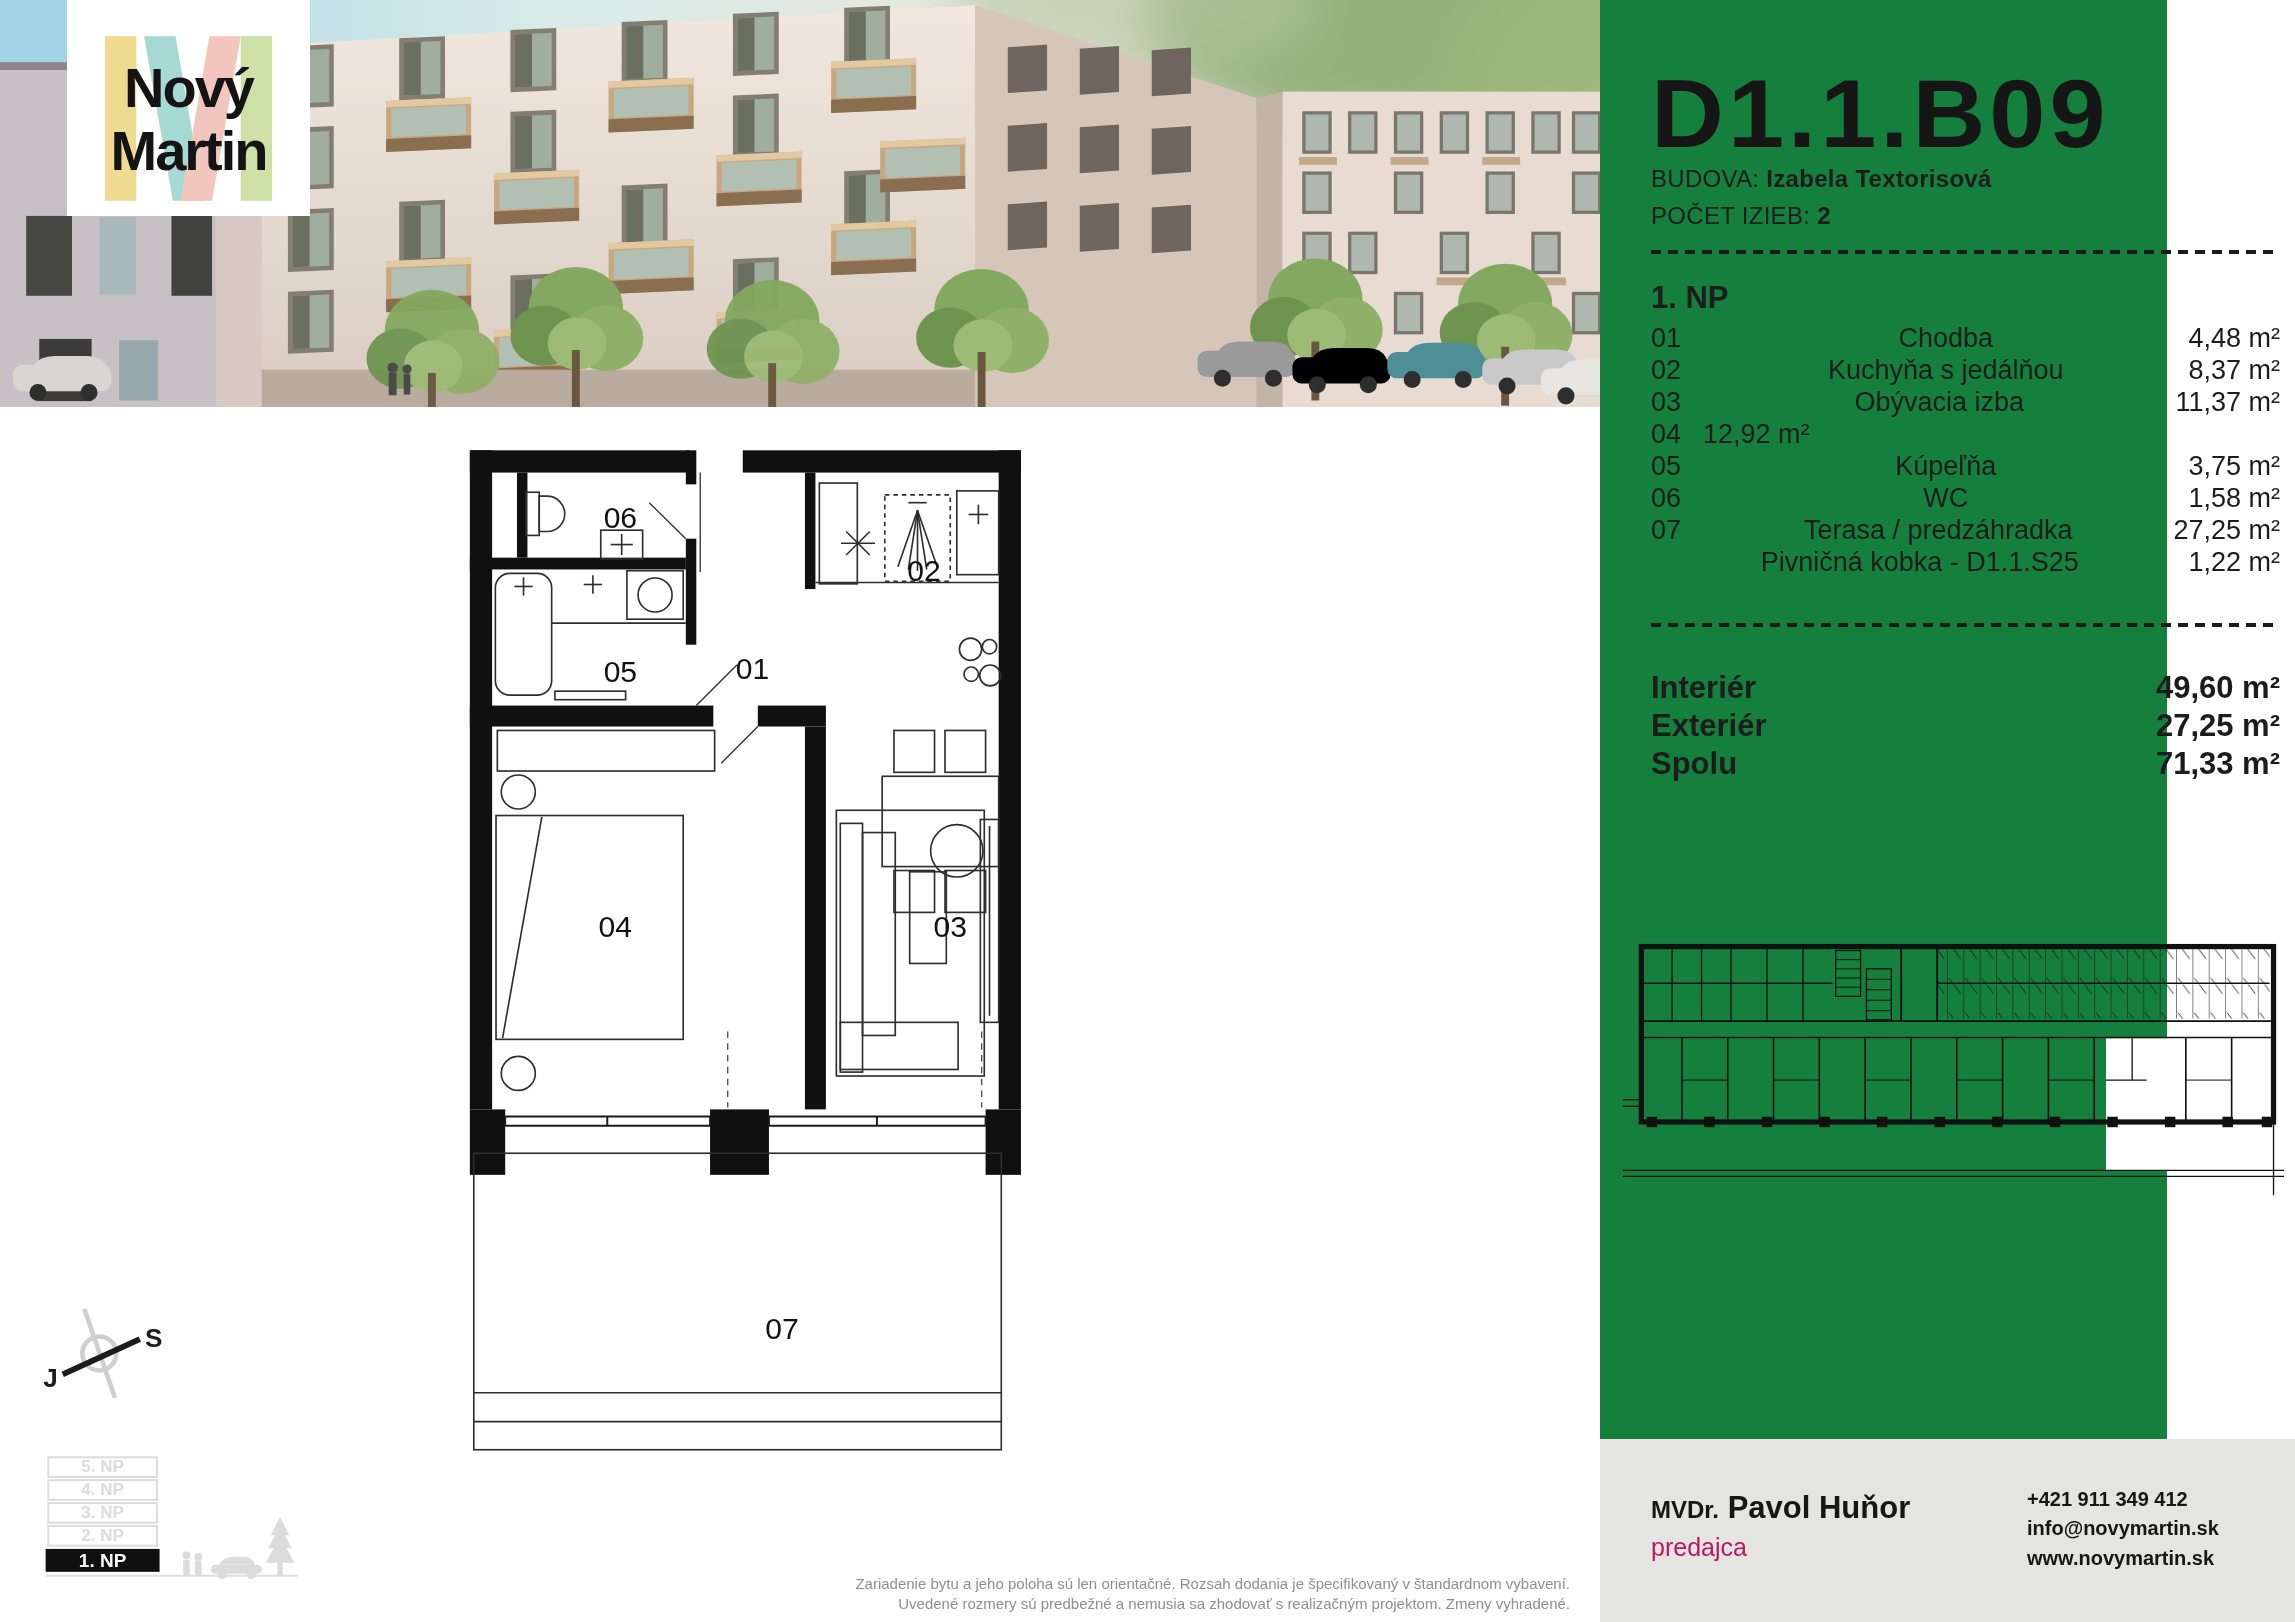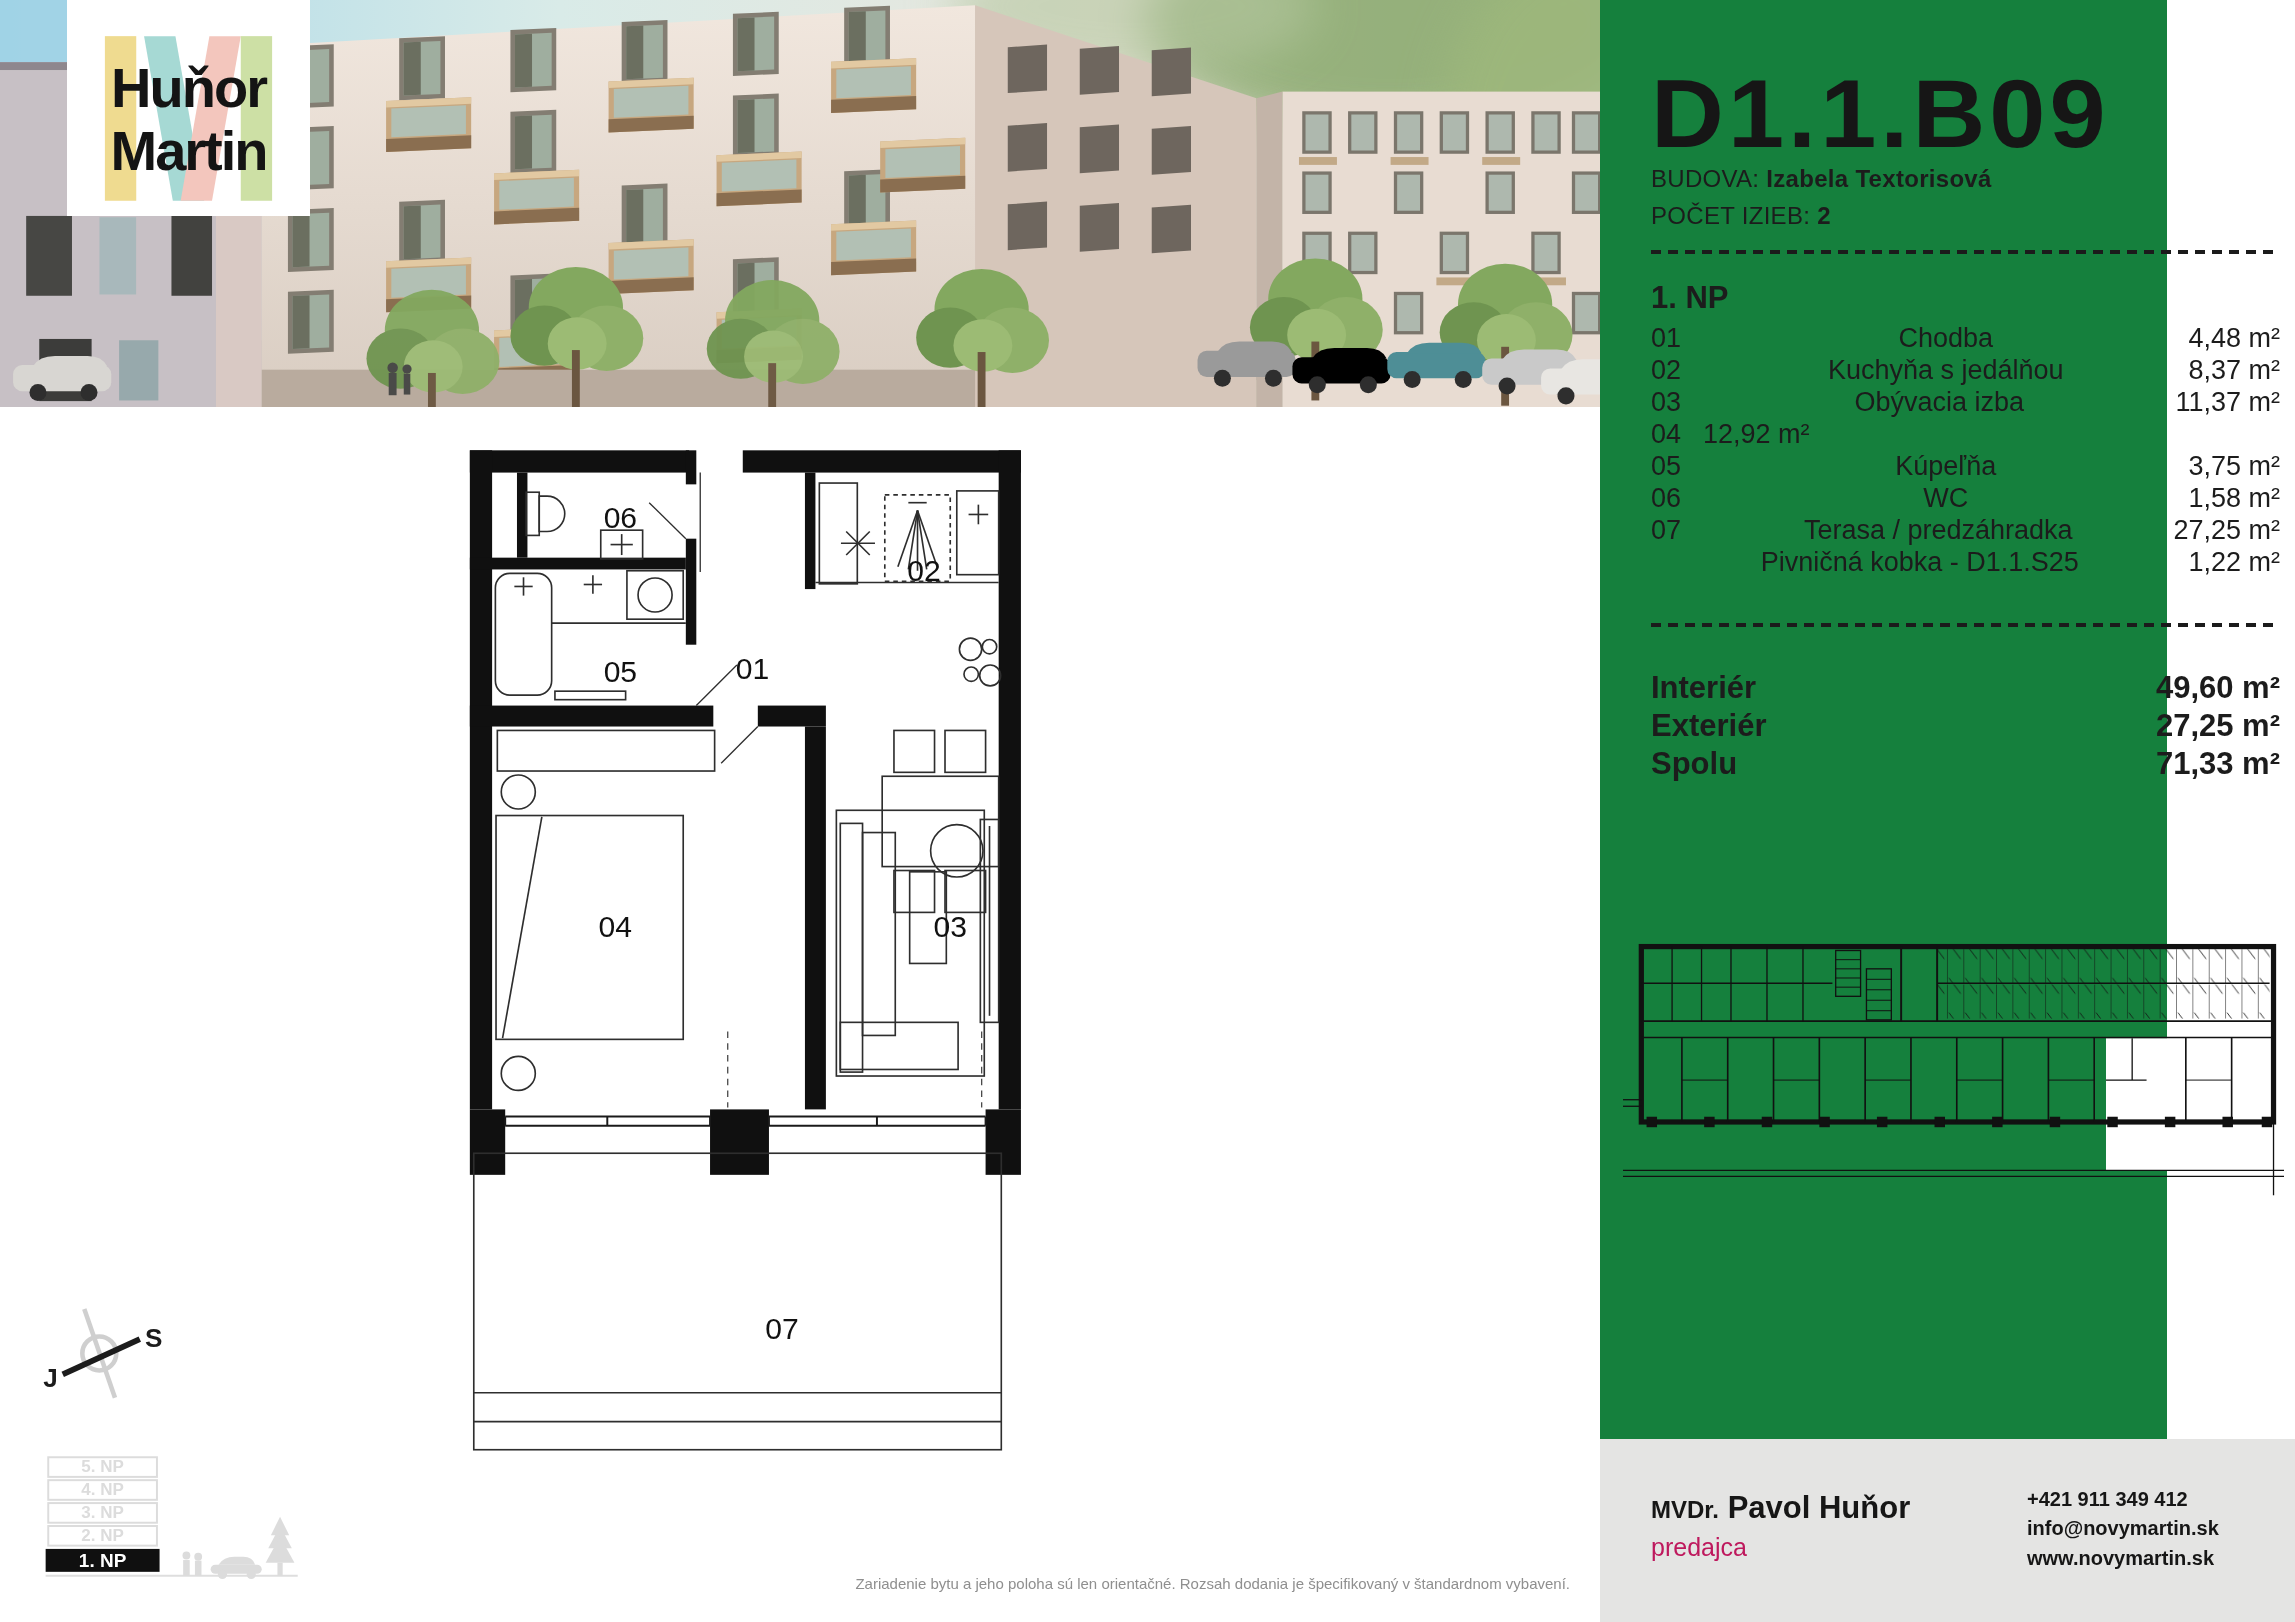--- a/index.html
+++ b/index.html
@@ -236,21 +236,21 @@
   </svg>
 
   <div class="logo">
     <svg class="logo-m" viewBox="0 0 372 330">
       <rect x="58" y="55" width="48" height="252" fill="#efdb90"></rect>
       <polygon points="118,55 166,55 210,307 162,307" fill="#a6d9d4"></polygon>
       <polygon points="218,55 266,55 222,307 174,307" fill="#f3c6bd"></polygon>
       <rect x="266" y="55" width="48" height="252" fill="#cde0a5"></rect>
     </svg>
     <div class="logo-text">
-      <div>Huňor</div>
+      <div>Nový</div>
       <div>Martin</div>
     </div>
   </div>
 
   <svg class="plan" viewBox="700 660 860 1560">
 
     <g fill="#101010">
       <rect x="718" y="688" width="335" height="34"></rect>
       <rect x="1135" y="688" width="425" height="34"></rect>
       <rect x="718" y="688" width="34" height="1007"></rect>
@@ -581,16 +581,17 @@
     </div>
     <div class="contact-col">
       <div>+421 911 349 412</div>
       <div>info@novymartin.sk</div>
       <div>www.novymartin.sk</div>
     </div>
   </div>
 
   <div class="disclaimer">
     <div>Zariadenie bytu a jeho poloha sú len orientačné. Rozsah dodania je špecifikovaný v štandardnom vybavení.</div>
+    <div>Uvedené rozmery sú predbežné a nemusia sa zhodovať s realizačným projektom. Zmeny vyhradené.</div>
   </div>
 
 </div>
 
 
 </body></html>

